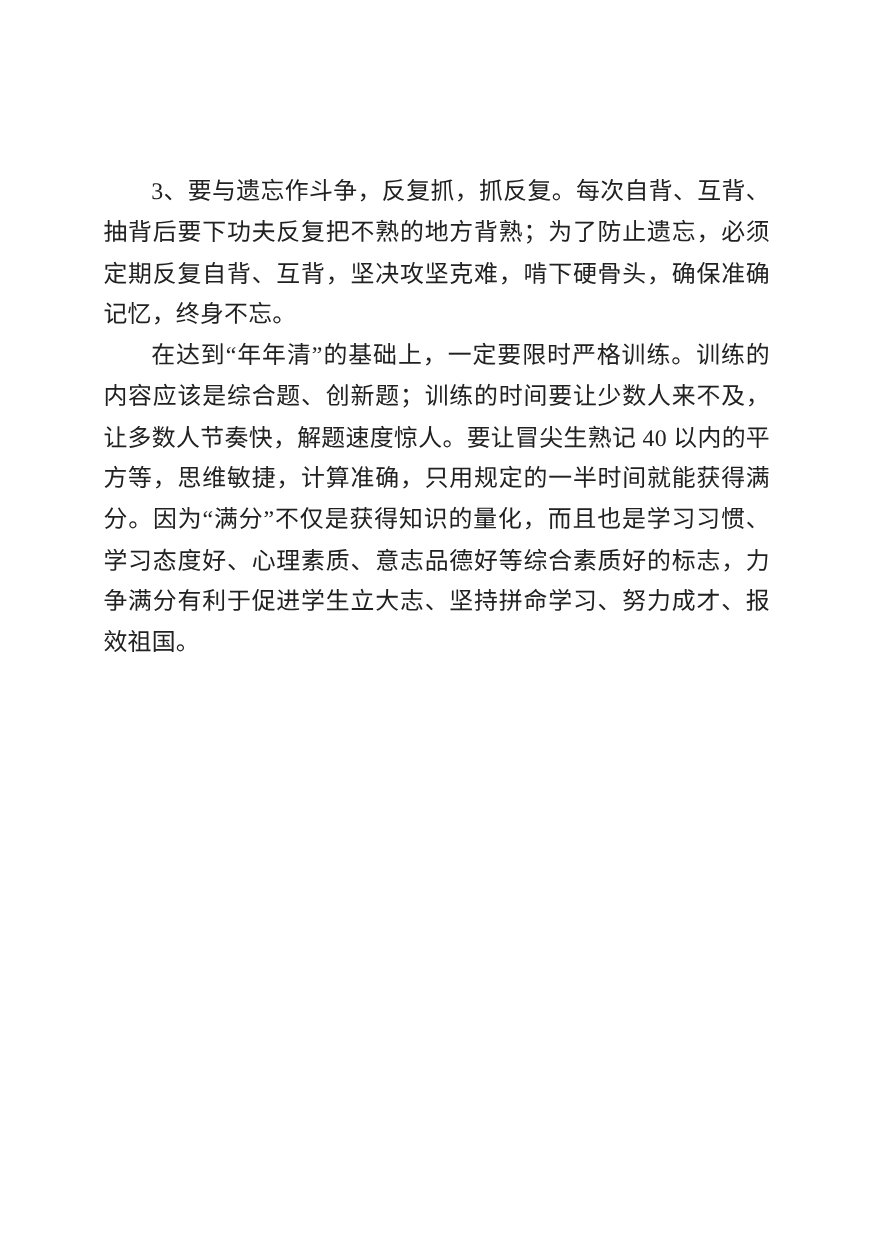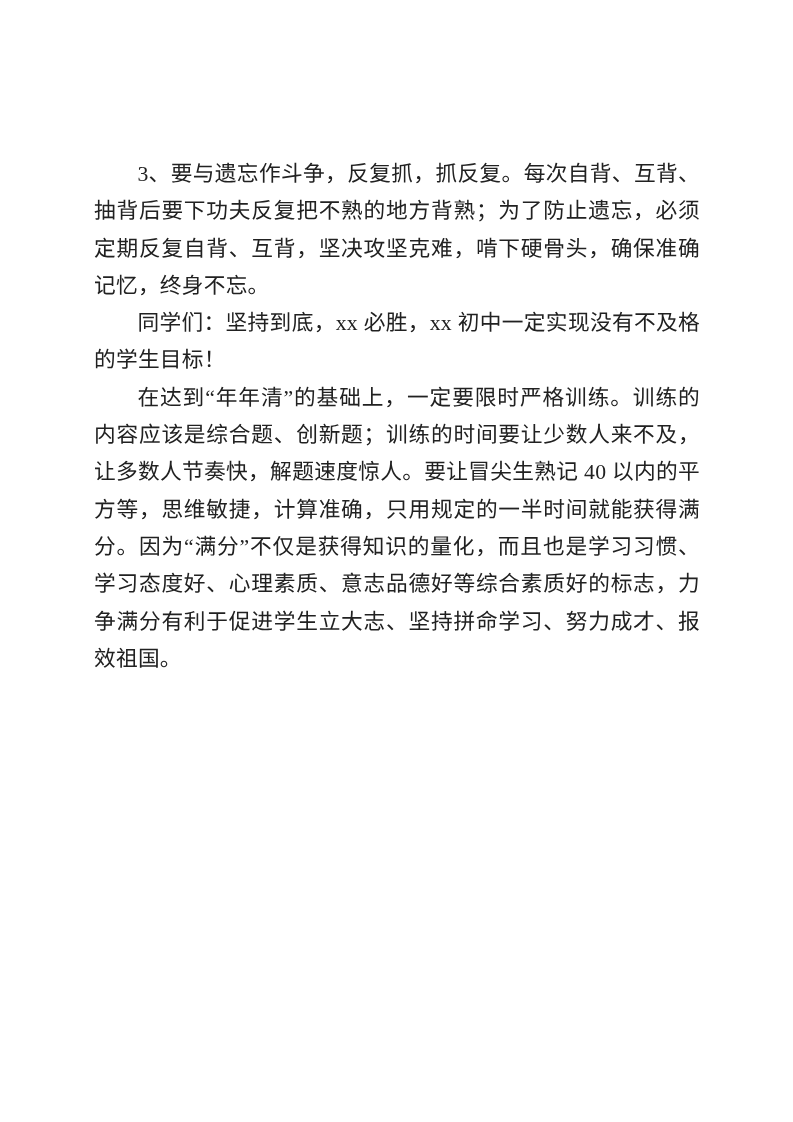--- a/index.html
+++ b/index.html
@@ -39,16 +39,15 @@
     font-weight: bold;
     color: #111111;
   }
 </style>
 </head>
 <body>
 
 <div class="page">
   <main class="doc-content">
     <p class="para">3、要与遗忘作斗争，反复抓，抓反复。每次自背、互背、抽背后要下功夫反复把不熟的地方背熟；为了防止遗忘，必须定期反复自背、互背，坚决攻坚克难，啃下硬骨头，确保准确记忆，终身不忘。</p>
-    <p class="para">同学们：坚持到底，xx 必胜，xx 初中一定实现没有不及格的学生目标！</p>
     <p class="para">在达到“年年清”的基础上，一定要限时严格训练。训练的内容应该是综合题、创新题；训练的时间要让少数人来不及，让多数人节奏快，解题速度惊人。要让冒尖生熟记 40 以内的平方等，思维敏捷，计算准确，只用规定的一半时间就能获得满分。因为“满分”不仅是获得知识的量化，而且也是学习习惯、学习态度好、心理素质、意志品德好等综合素质好的标志，力争满分有利于促进学生立大志、坚持拼命学习、努力成才、报效祖国。</p>
   </main>
 </div>
 
 </body></html>

